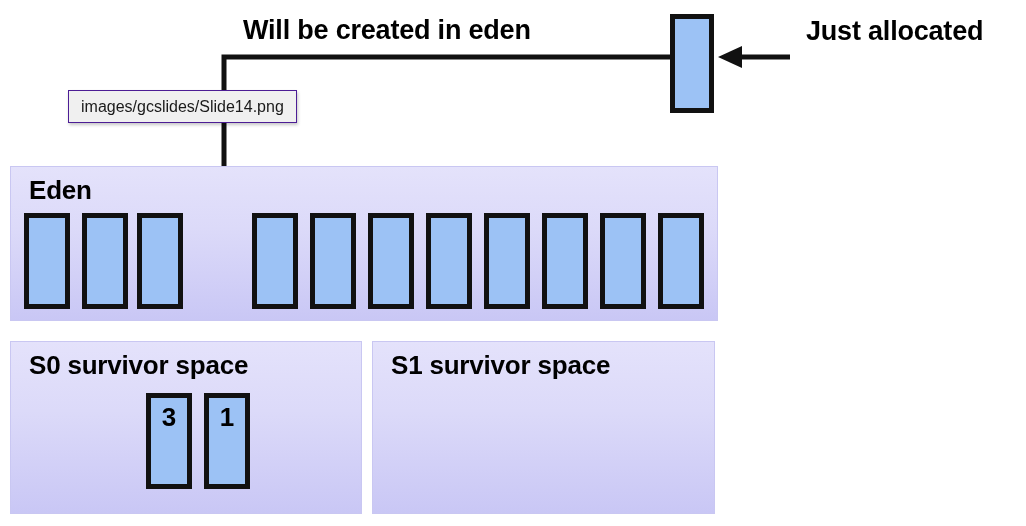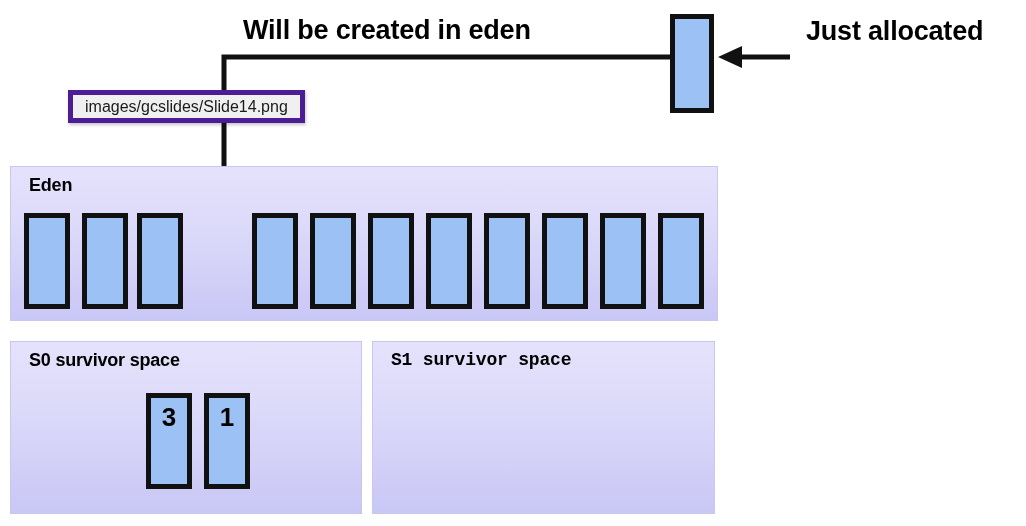--- a/index.html
+++ b/index.html
@@ -63,21 +63,21 @@
   
   #tooltip {
     position: absolute;
     left: 68px;
     top: 90px;
     height: 33px;
     padding: 0 12px;
     display: flex;
     align-items: center;
     background: #f0f0f0;
-    border: 5px solid #4c1d95;
+    border: 1px solid #4c1d95;
     box-sizing: border-box;
     font-size: 16px;
     color: #1a1a1a;
     white-space: nowrap;
     box-shadow: 1px 2px 3px rgba(0,0,0,0.22);
   }
 
   
   .region {
     position: absolute;
@@ -95,28 +95,27 @@
     left: 10px;
     top: 341px;
     width: 352px;
     height: 173px;
   }
   #s1-region {
     left: 372px;
     top: 341px;
     width: 343px;
     height: 173px;
-    font-family: Liberation Mono, monospace;
   }
   .region-title {
     position: absolute;
     left: 18px;
     top: 8px;
     font-weight: bold;
-    font-size: 18px;
+    font-size: 26px;
     color: #000000;
     white-space: nowrap;
     letter-spacing: -0.2px;
   }
 
   
   .obj-block {
     position: absolute;
     background: #9cc2f5;
     border: 5px solid #111111;

